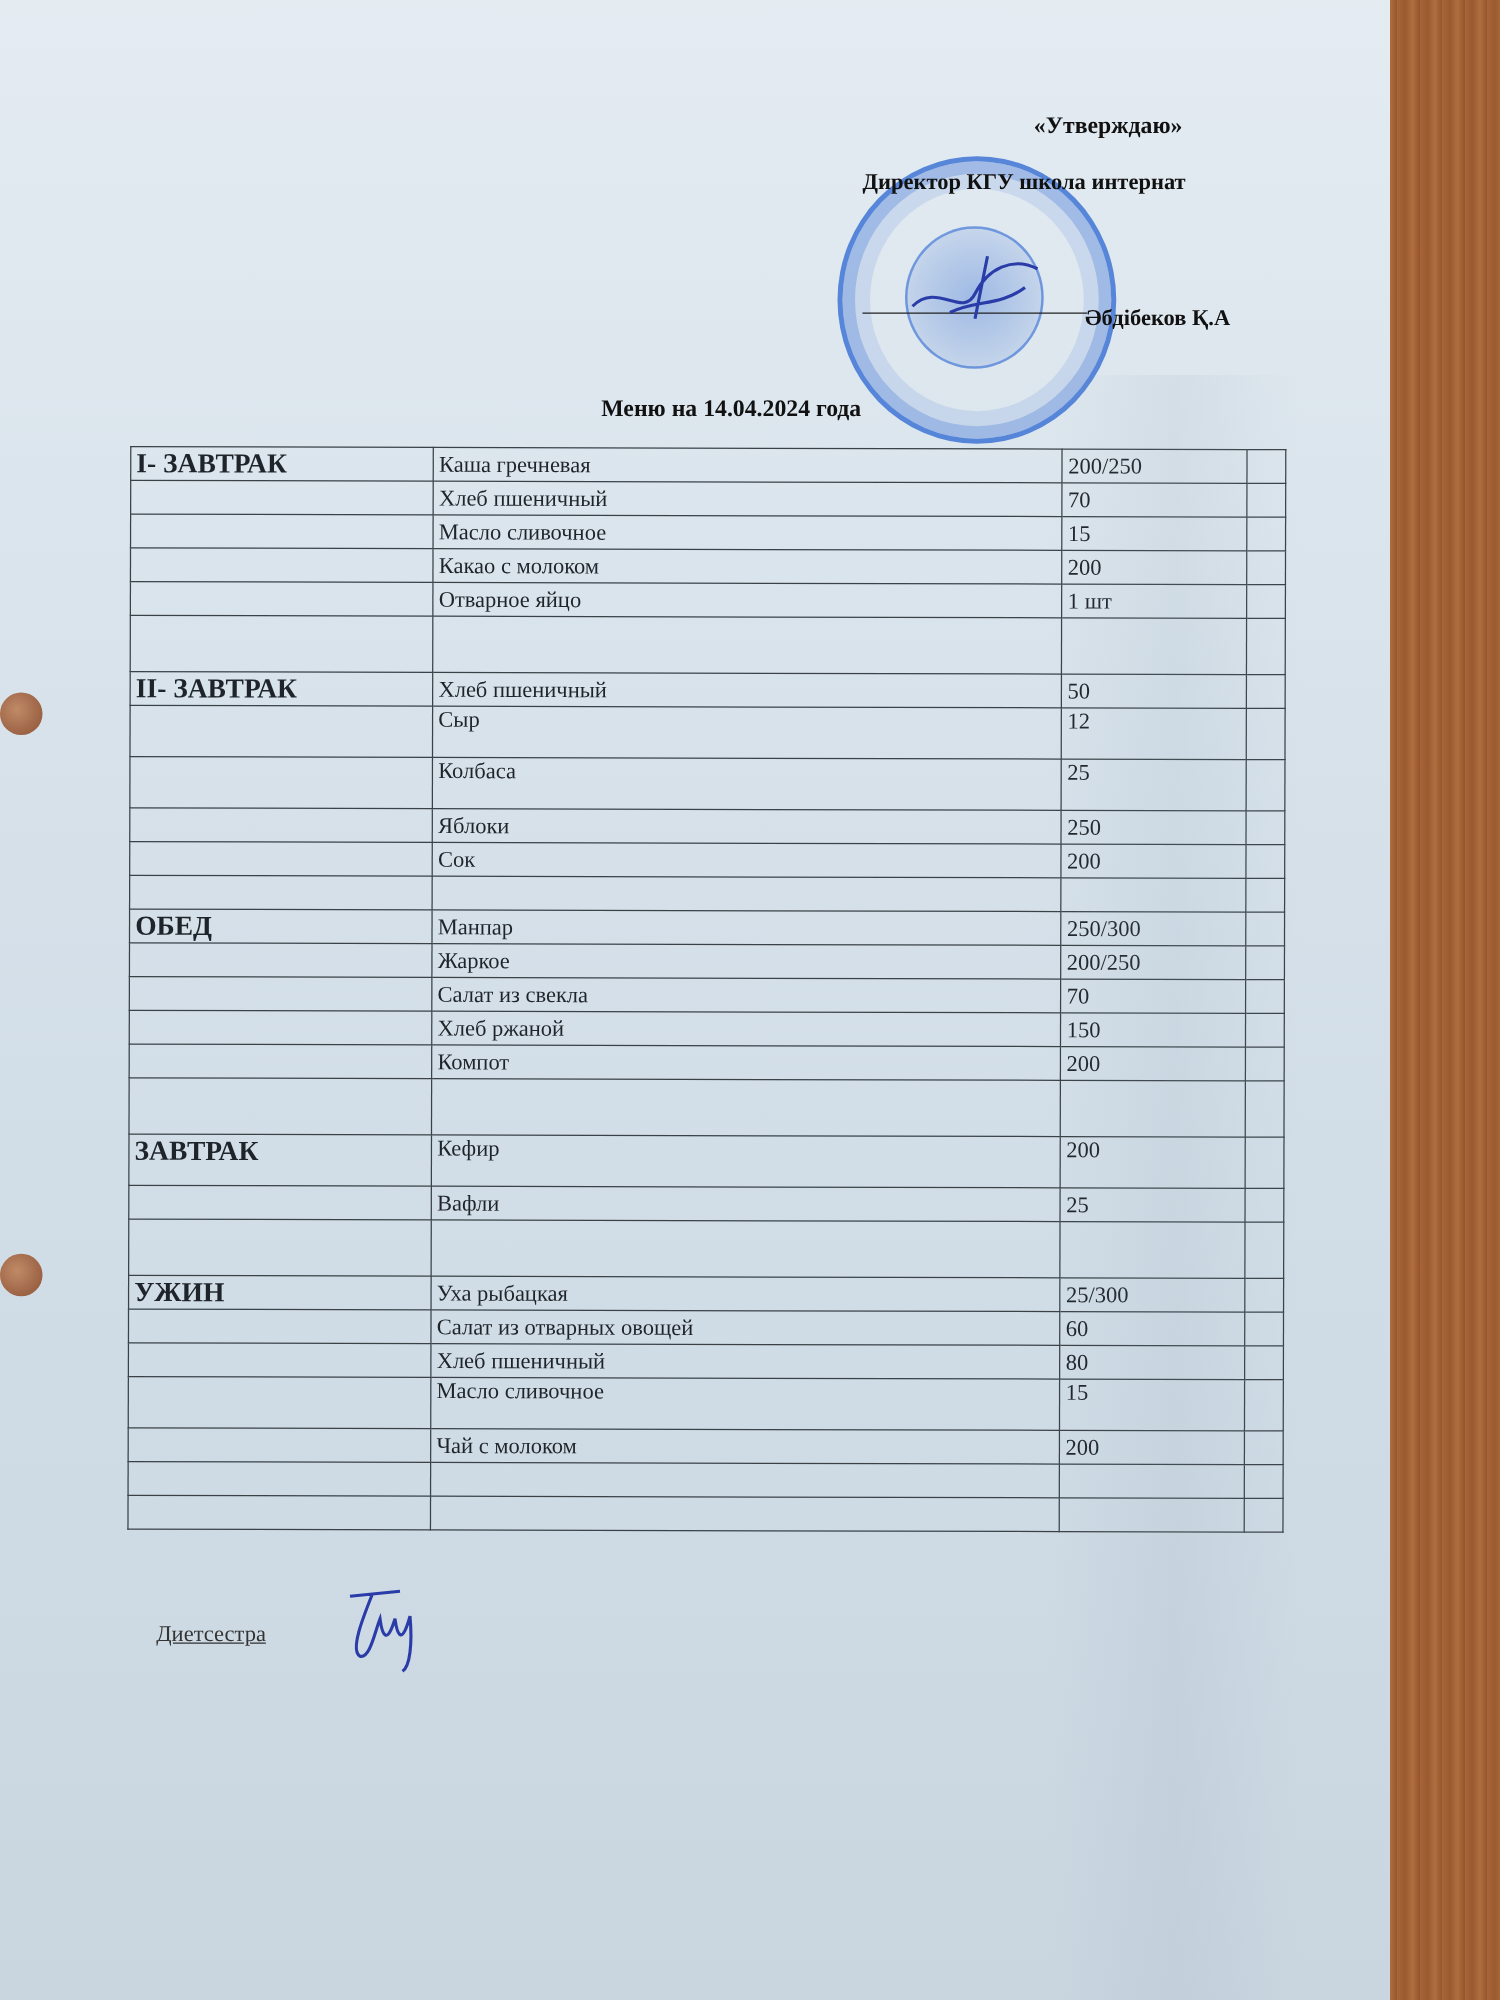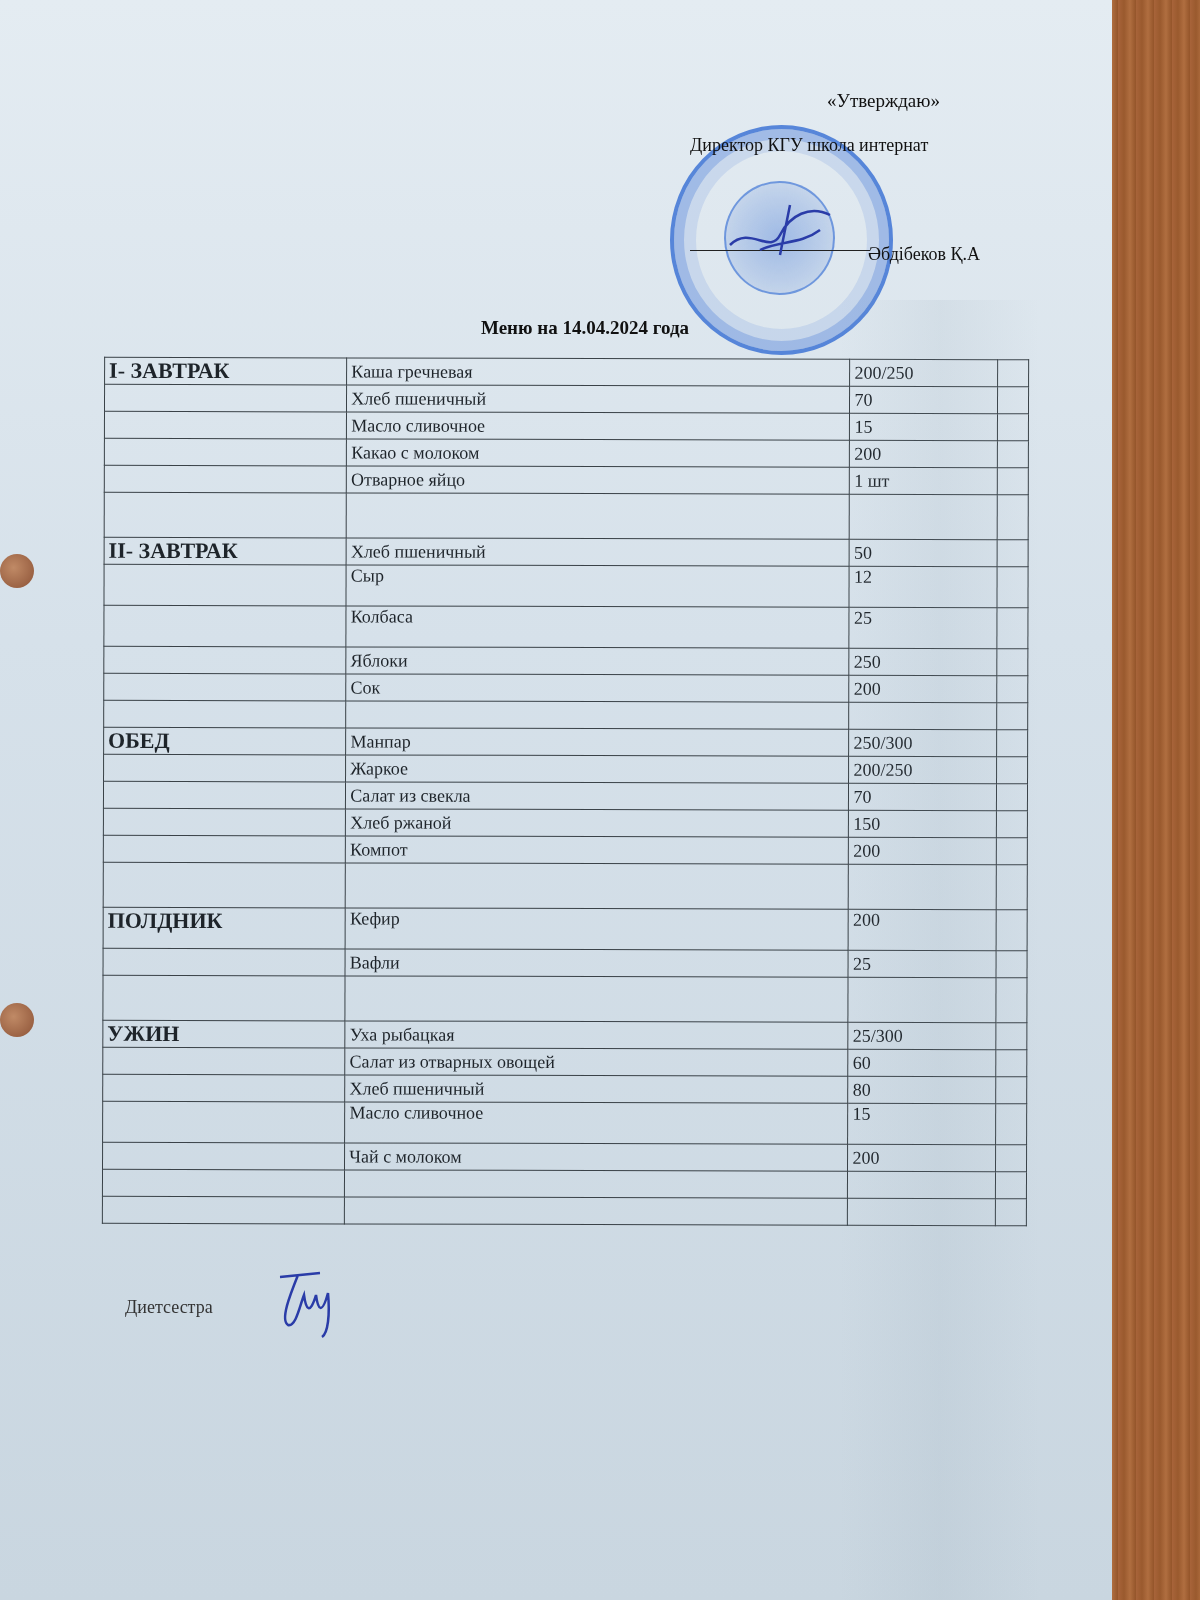--- a/index.html
+++ b/index.html
@@ -19,21 +19,21 @@
   }
   .paper::after {
     content:""; position:absolute; left:840px; top:300px; width:200px; height:1300px;
     background: linear-gradient(90deg, rgba(255,255,255,0) 0%, rgba(140,160,175,0.12) 50%, rgba(255,255,255,0) 100%);
     pointer-events:none;
   }
   .hole {
     position:absolute; width:34px; height:34px; border-radius:50%;
     background: radial-gradient(circle at 40% 40%, #c08a66, #8c5236);
   }
-  .approve { position:absolute; font-weight:normal; font-size:19px; color:#111; }
+  .approve { position:absolute; font-weight:bold; font-size:19px; color:#111; }
   .stamp {
     position:absolute; left:670px; top:125px; width:215px; height:222px; border-radius:50%;
     border:4px solid rgba(40,100,210,0.75);
     box-shadow: inset 0 0 0 10px rgba(40,100,210,0.25), inset 0 0 0 22px rgba(40,100,210,0.12);
   }
   .stamp .inner {
     position:absolute; left:50px; top:52px; width:107px; height:110px; border-radius:50%;
     border:2px solid rgba(40,100,210,0.55);
     background: radial-gradient(circle, rgba(40,100,210,0.35) 0%, rgba(40,100,210,0.18) 60%, rgba(40,100,210,0.05) 100%);
   }
@@ -44,21 +44,21 @@
     border-collapse:collapse; transform: rotate(0.15deg);
     font-size:18px;
   }
   table.menu td { border:1.3px solid #3a4248; padding:0 4px; vertical-align:middle; height:26px; }
   td.sec { width:235px; font-weight:bold; font-size:22px; }
   td.item { width:500px; padding-left:40px; }
   td.qty { width:140px; }
   td.extra { width:22px; }
   tr.empty td { height:44px; }
   tr.tall td { height:40px; vertical-align:top; }
-  .dietnurse { position:absolute; left:125px; top:1297px; font-size:18px; color:#333; }
+  .dietnurse { position:absolute; left:125px; top:1297px; font-size:18px; color:#333;text-decoration:underline; }
   .sig2 { position:absolute; left:270px; top:1265px; }
 </style>
 </head>
 <body>
 
 <div class="wood"></div>
 <div class="paper">
   <div class="hole" style="left:0;top:554px;"></div>
   <div class="hole" style="left:0;top:1003px;"></div>
 
@@ -184,21 +184,21 @@
           <td class="extra"></td>
         </tr>
       <tr class="empty" style="height:36px">
           <td></td>
           <td></td>
           <td></td>
           <td></td>
         </tr>
 
       <tr class="tall">
-          <td class="sec">ПОЛДНИК</td>
+          <td class="sec">ЗАВТРАК</td>
           <td class="item">Кефир</td>
           <td class="qty">200</td>
           <td class="extra"></td>
         </tr>
       <tr>
           <td class="sec"></td>
           <td class="item">Вафли</td>
           <td class="qty">25</td>
           <td class="extra"></td>
         </tr>

